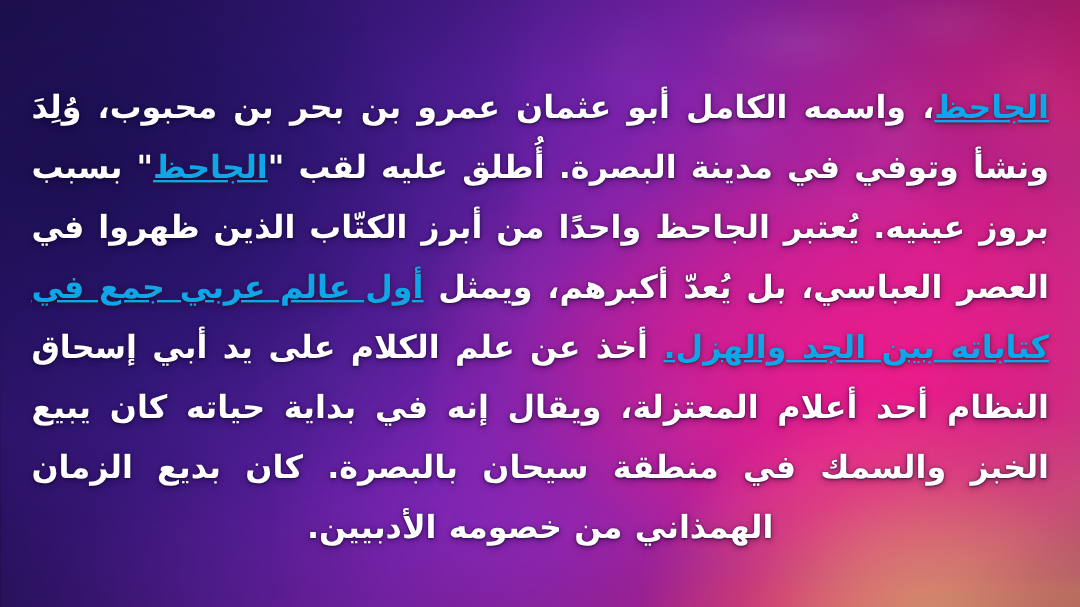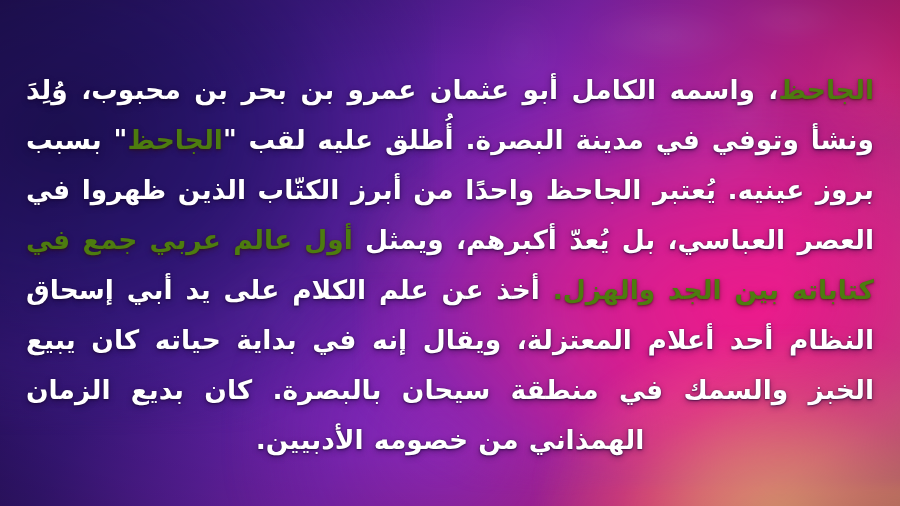--- a/index.html
+++ b/index.html
@@ -142,24 +142,25 @@
     letter-spacing: 0px;
     word-spacing: 1px;
     text-shadow:
        0 1px 2px rgba(22, 6, 48, 0.62),
        0 2px 6px rgba(18, 4, 42, 0.42),
        0 0 1px rgba(28, 8, 56, 0.55);
     -webkit-font-smoothing: antialiased;
   }
 
   .hl {
-    color: #4d7c0f;
+    color: #0ea5e9;
     text-shadow:
        0 1px 2px rgba(52, 18, 6, 0.55),
        0 2px 6px rgba(40, 12, 4, 0.36);
+    text-decoration: underline;
   }
 </style>
 </head>
 <body>
 
 <div id="stage">
 
   <div class="bg-base"></div>
   <div class="bg-glow-indigo"></div>
   <div class="bg-glow-violet"></div>

